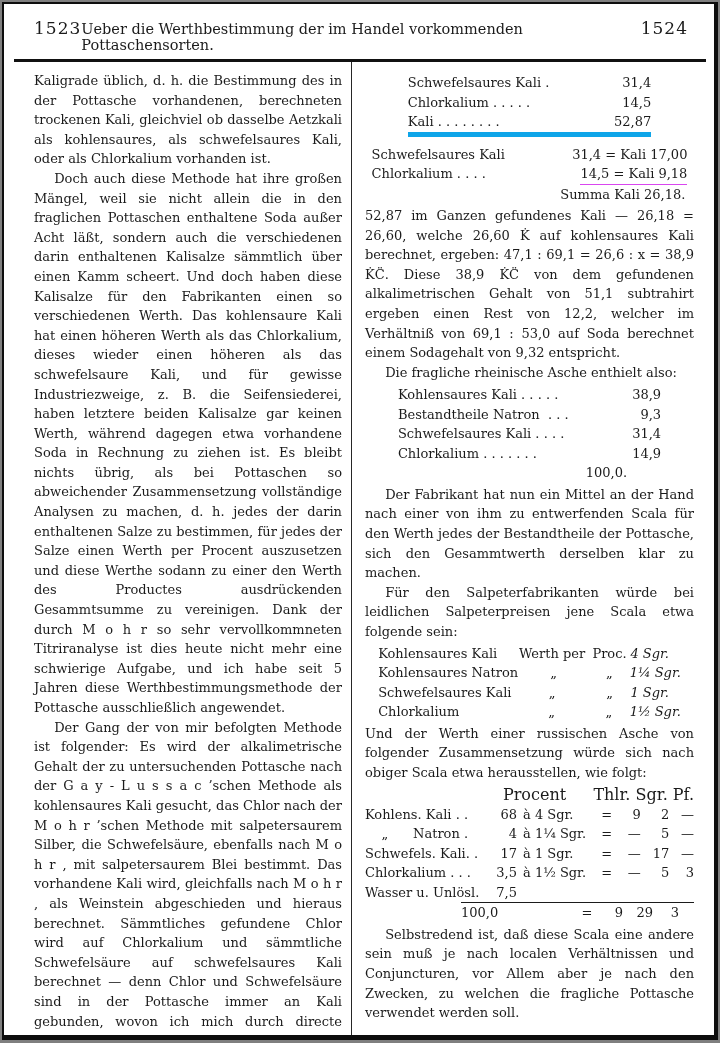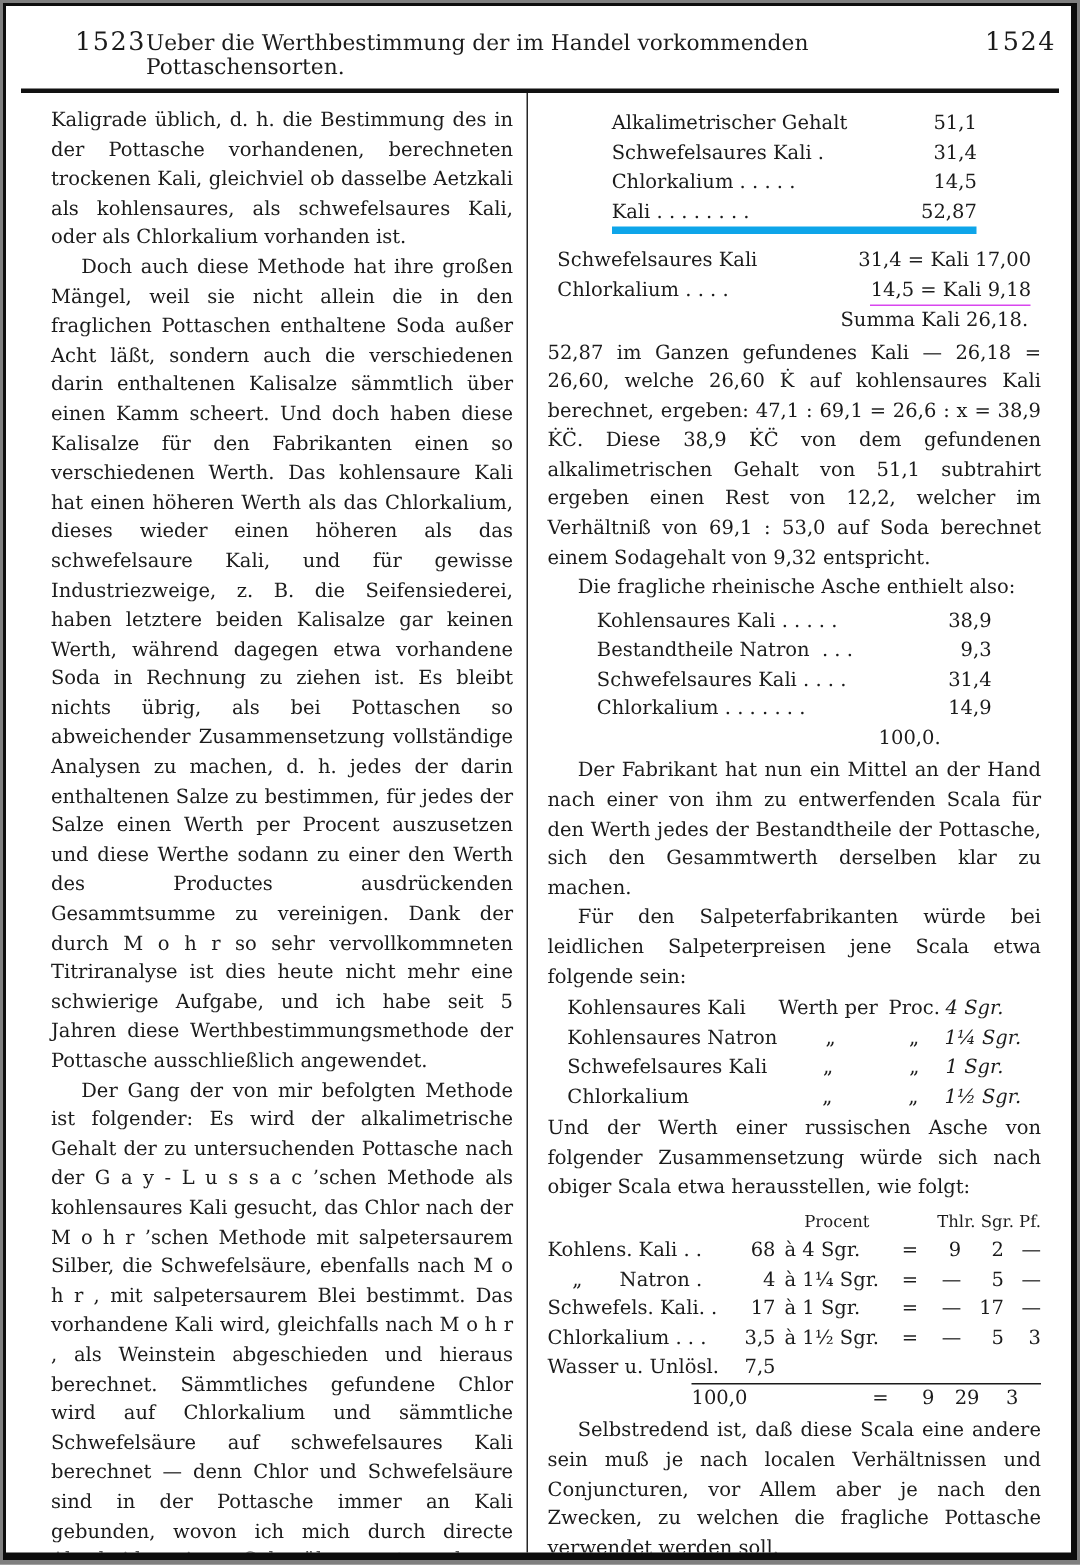--- a/index.html
+++ b/index.html
@@ -1,21 +1,21 @@
 <!DOCTYPE html>
 <html lang="de"><head>
 <meta charset="utf-8">
 <style>
   html,body{margin:0;padding:0;background:#5a5a5a;}
   .scan{width:720px;height:1043px;box-sizing:border-box;background:#7f7f7f;
         padding:2px 2px 3px 2px;font-family:"DejaVu Serif","Liberation Serif",serif;color:#1b1b1b;}
   .paper{box-sizing:border-box;width:100%;height:100%;background:#ffffff;
          border:2px solid #0d0d0d;border-right-width:4px;border-bottom-width:5px;
          overflow:hidden;padding:10px 0 0 0;}
-  .pagehead{display:flex;align-items:baseline;padding:4px 10px 2px 30px;margin-left:16px;}
+  .pagehead{display:flex;align-items:baseline;padding:4px 26px 2px 30px;}
   .pagehead .num{font-size:17px;letter-spacing:1px;}
   .pagehead .title{flex:1;font-size:14.5px;}
   .rule{height:3px;background:#111;margin:4px 8px 0 10px;}
   .columns{display:flex;height:985px;margin:0 6px 0 2px;}
   .col{box-sizing:border-box;}
   .col-left{width:352px;padding:9px 9px 0 28px;border-right:1px solid #262626;}
   .col-right{width:356px;padding:9px 14px 0 13px;}
   p{margin:0;font-size:13px;line-height:19.6px;text-align:justify;text-indent:1.55em;}
   p.noindent{text-indent:0;}
   .block{font-size:13px;line-height:19.5px;}
@@ -42,21 +42,21 @@
   .scala .c-price{width:58px;text-align:left;white-space:pre;font-style:italic;}
   
   .vtable{width:100%;margin:3px 0 2px 0;}
   .vtable .c-name{width:128px;white-space:pre;}
   .vtable .c-qty{width:32px;text-align:right;white-space:pre;}
   .vtable .c-rate{width:76px;text-align:left;padding-left:6px;white-space:pre;}
   .vtable .c-eq{width:24px;text-align:center;white-space:pre;}
   .vtable .c-thlr{width:24px;text-align:right;white-space:pre;}
   .vtable .c-sgr{width:30px;text-align:right;white-space:pre;}
   .vtable .c-pf{width:26px;text-align:right;white-space:pre;}
-  .vtable .head{font-size:11px;justify-content:center;}
+  .vtable .head{font-size:16px;justify-content:center;}
   .vtable .head .c-proc{width:136px;text-align:center;}
   .vtable .head .c-units{margin-left:auto;}
   .vtable .total{border-top:1px solid #1b1b1b;margin-left:96px;width:calc(100% - 96px);}
 </style>
 </head>
 <body>
 
 <div class="scan">
   <div class="paper">
 
@@ -72,24 +72,20 @@
       <div class="col col-left">
         <p class="noindent">Kaligrade üblich, d. h. die Bestimmung des in der Pottasche vorhandenen, berechneten trockenen Kali, gleichviel ob dasselbe Aetzkali als kohlensaures, als schwefelsaures Kali, oder als Chlorkalium vorhanden ist.</p>
         <p>Doch auch diese Methode hat ihre großen Mängel, weil sie nicht allein die in den fraglichen Pottaschen enthaltene Soda außer Acht läßt, sondern auch die verschiedenen darin enthaltenen Kalisalze sämmtlich über einen Kamm scheert. Und doch haben diese Kalisalze für den Fabrikanten einen so verschiedenen Werth. Das kohlensaure Kali hat einen höheren Werth als das Chlorkalium, dieses wieder einen höheren als das schwefelsaure Kali, und für gewisse Industriezweige, z. B. die Seifensiederei, haben letztere beiden Kalisalze gar keinen Werth, während dagegen etwa vorhandene Soda in Rechnung zu ziehen ist. Es bleibt nichts übrig, als bei Pottaschen so abweichender Zusammensetzung vollständige Analysen zu machen, d. h. jedes der darin enthaltenen Salze zu bestimmen, für jedes der Salze einen Werth per Procent auszusetzen und diese Werthe sodann zu einer den Werth des Productes ausdrückenden Gesammtsumme zu vereinigen. Dank der durch M o h r so sehr vervollkommneten Titriranalyse ist dies heute nicht mehr eine schwierige Aufgabe, und ich habe seit 5 Jahren diese Werthbestimmungsmethode der Pottasche ausschließlich angewendet.</p>
         <p>Der Gang der von mir befolgten Methode ist folgender: Es wird der alkalimetrische Gehalt der zu untersuchenden Pottasche nach der G a y - L u s s a c ’schen Methode als kohlensaures Kali gesucht, das Chlor nach der M o h r ’schen Methode mit salpetersaurem Silber, die Schwefelsäure, ebenfalls nach M o h r , mit salpetersaurem Blei bestimmt. Das vorhandene Kali wird, gleichfalls nach M o h r , als Weinstein abgeschieden und hieraus berechnet. Sämmtliches gefundene Chlor wird auf Chlorkalium und sämmtliche Schwefelsäure auf schwefelsaures Kali berechnet — denn Chlor und Schwefelsäure sind in der Pottasche immer an Kali gebunden, wovon ich mich durch directe Abscheidung jener Salze überzeugte — der an Chlor und Schwefelsäure nicht gebundene Rest des gefundenen Kali, abgesehen von zu vernachlässigenden kleinen Quantitäten kieselsauren Kalis, welches als kohlensaures Kali gefunden wird, ist als kohlensaures Kali vorhanden und wird als solches berechnet. Das so ermittelte kohlensaure Kali wird von den alkalimetrisch gefundenen Pottascheprocenten in Abrechnung gebracht und der verbleibende Rest auf Soda im Verhältniß von 69,1:53,0 calculirt. Bei einiger Uebung ist eine Pottasche nach dieser Methode in ein paar Stunden zu analysiren.</p>
 
       </div>
 
       <div class="col col-right">
 
         <div class="block found">
-          <div class="row">
-            <span class="lbl">Alkalimetrischer Gehalt</span>
-            <span class="val">51,1</span>
-          </div>
           <div class="row">
             <span class="lbl">Schwefelsaures Kali .</span>
             <span class="val">31,4</span>
           </div>
           <div class="row">
             <span class="lbl">Chlorkalium . . . . .</span>
             <span class="val">14,5</span>
           </div>
           <div class="row sum-u">
             <span class="lbl">Kali . . . . . . . .</span>

